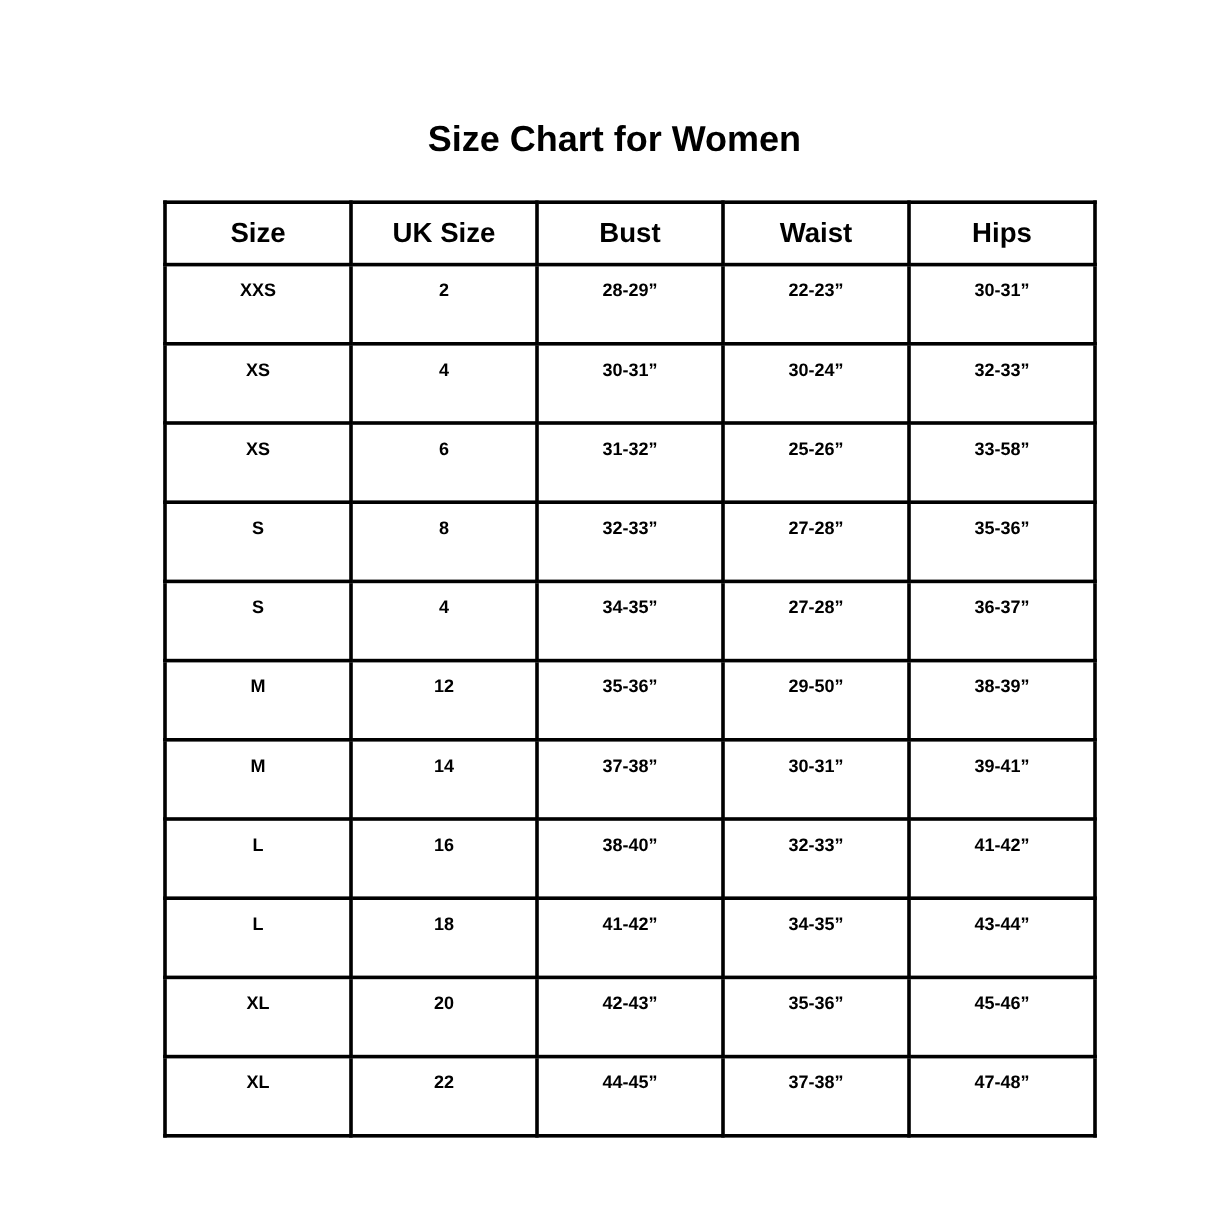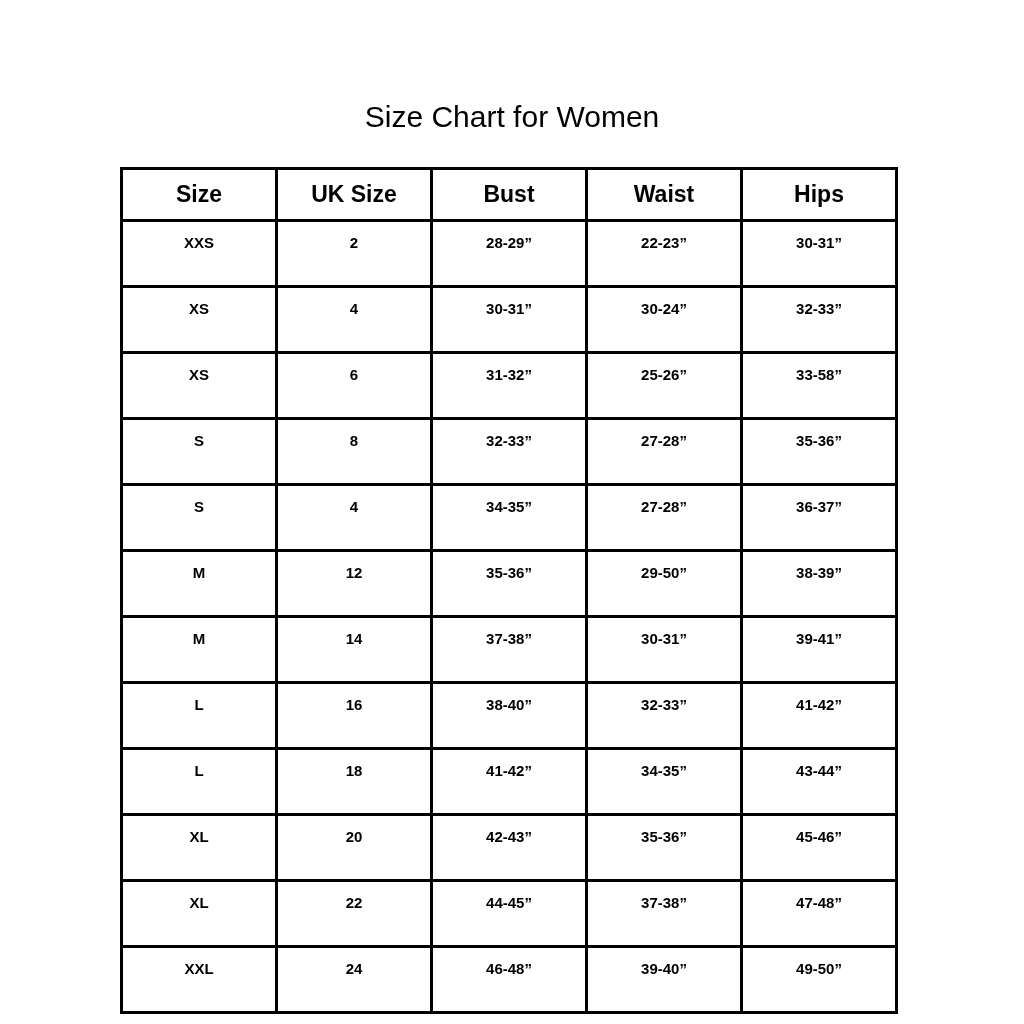--- a/index.html
+++ b/index.html
@@ -21,27 +21,27 @@
     overflow: hidden;
   }
   .page-title {
     position: absolute;
     top: 100px;
     left: 0;
     width: 100%;
     margin: 0;
     text-align: center;
     font-size: 30px;
-    font-weight: normal;
+    font-weight: bold;
     letter-spacing: 0px;
     color: #000000;
   }
   table.size-chart {
     position: absolute;
-    left: 120px;
+    left: 136px;
     top: 167px;
     width: 778px;
     border-collapse: collapse;
     table-layout: fixed;
   }
   table.size-chart col { width: 20%; }
   table.size-chart th,
   table.size-chart td {
     border: 3px solid #000000;
     background: #ffffff;
@@ -157,22 +157,15 @@
           <td>35-36”</td>
           <td>45-46”</td>
         </tr>
         <tr>
           <td>XL</td>
           <td>22</td>
           <td>44-45”</td>
           <td>37-38”</td>
           <td>47-48”</td>
         </tr>
-        <tr>
-          <td>XXL</td>
-          <td>24</td>
-          <td>46-48”</td>
-          <td>39-40”</td>
-          <td>49-50”</td>
-        </tr>
       </tbody>
   </table>
 </div>
 
 </body></html>

